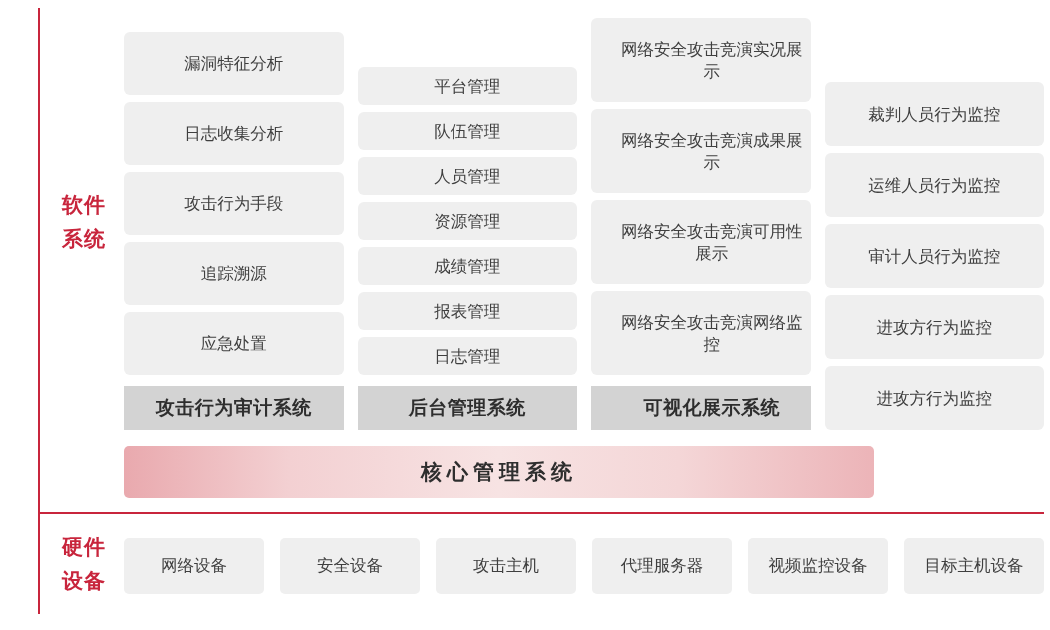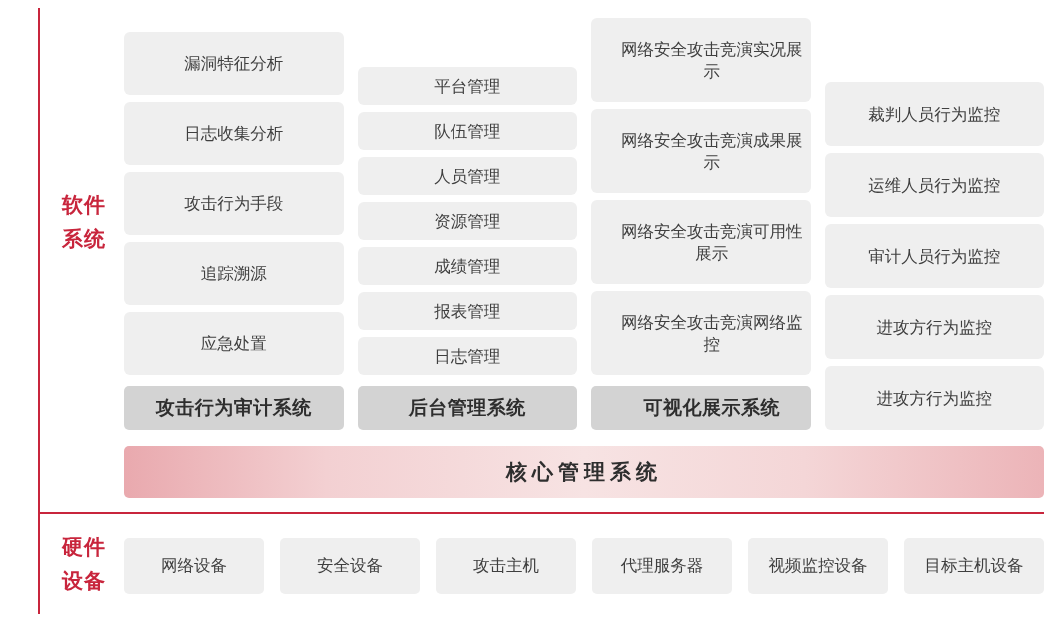--- a/index.html
+++ b/index.html
@@ -89,31 +89,31 @@
   .col-b .cell { height: 38px; }
   .col-c .cell { height: 84px; padding-left: 28px; }
   .col-d .cell { height: 64px; }
 
   .cell.header {
     background: #d3d3d3;
     font-weight: bold;
     font-size: 19px;
     color: #2e2e2e;
     height: 44px !important;
-    border-radius: 5px;
+    border-radius: 0;
     margin-top: 4px;
     letter-spacing: 0.5px;
   }
 
   
   .core-bar {
     position: absolute;
     left: 124px;
     top: 446px;
-    width: 920px;
+    width: 750px;
     height: 52px;
     border-radius: 5px;
     background: linear-gradient(to right, #e9a9ae 0%, #f3d0d2 22%, #f7e3e3 50%, #f4d6d7 74%, #ecb4b8 100%);
     display: flex;
     align-items: center;
     justify-content: center;
     font-weight: bold;
     font-size: 21px;
     color: #2e2e2e;
     letter-spacing: 5px;

